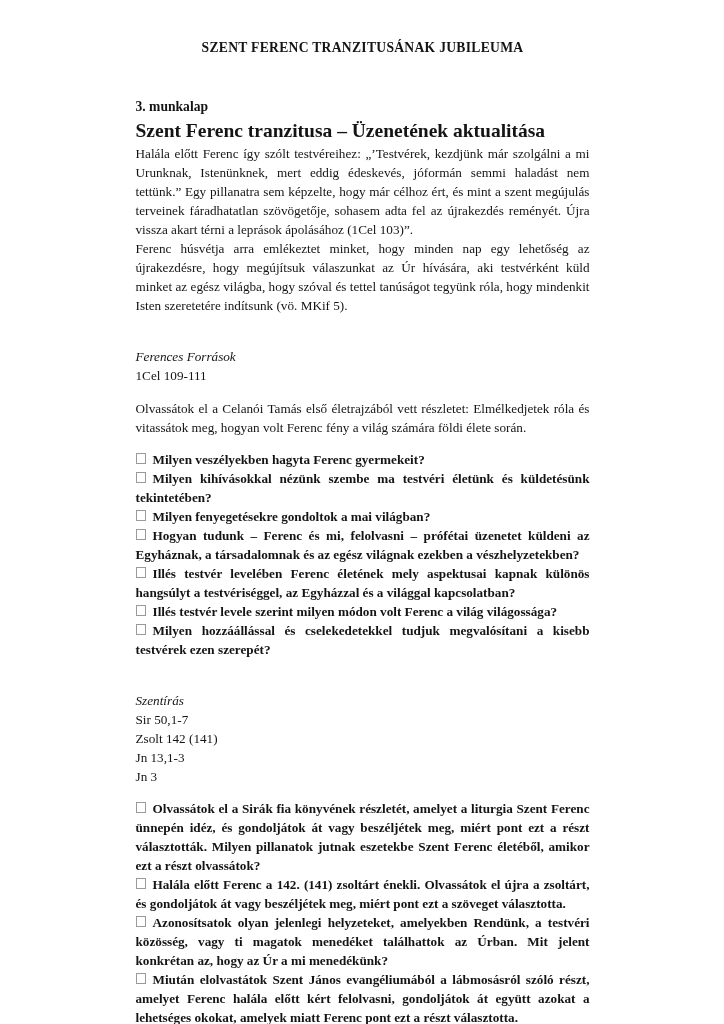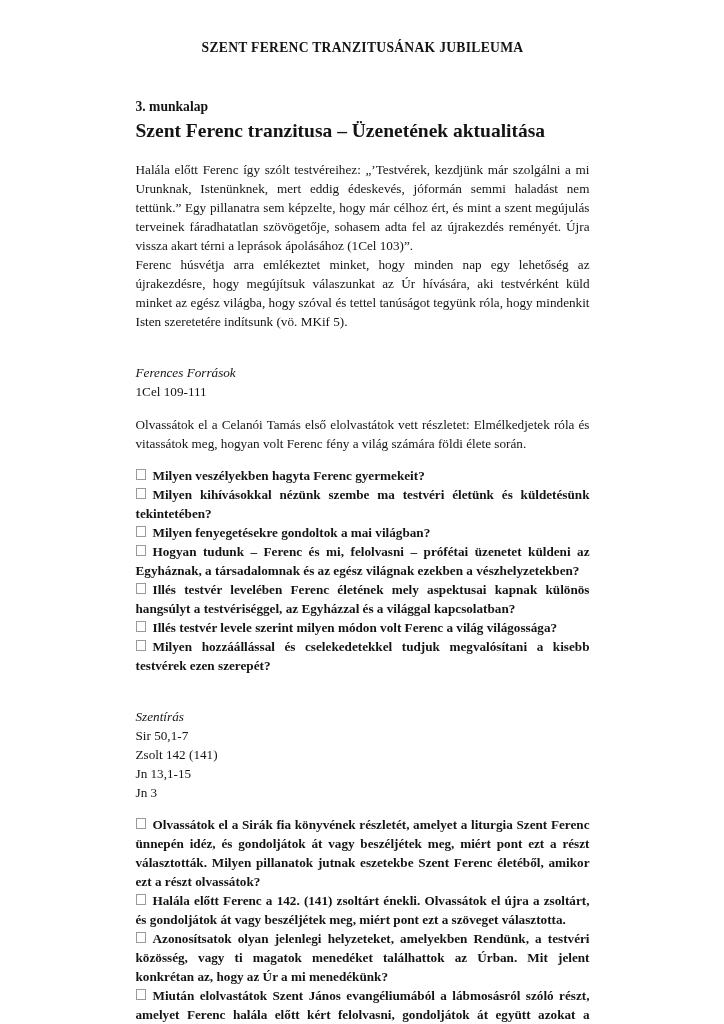--- a/index.html
+++ b/index.html
@@ -29,21 +29,21 @@
   .worksheet-label {
     font-weight: bold;
     font-size: 13.6px;
   }
   .doc-title {
     font-weight: bold;
     font-size: 19.5px;
     line-height: 26px;
     margin: 2px 0 0 0;
   }
-  .intro-block { margin-top: 16px; }
+  .intro-block { }
   p { margin: 0; text-align: justify; }
   .section { margin-top: 32px; }
   .section-heading { font-style: italic; }
   .section-intro { margin-top: 14px; }
   .questions { margin-top: 13px; }
   .q { text-align: justify; font-weight: bold; }
   .bullet-box {
     display: inline-block;
     width: 8px;
     height: 9px;
@@ -68,38 +68,38 @@
 
   <div class="intro-block">
     <p>Halála előtt Ferenc így szólt testvéreihez: „’Testvérek, kezdjünk már szolgálni a mi Urunknak, Istenünknek, mert eddig édeskevés, jóformán semmi haladást nem tettünk.” Egy pillanatra sem képzelte, hogy már célhoz ért, és mint a szent megújulás terveinek fáradhatatlan szövögetője, sohasem adta fel az újrakezdés reményét. Újra vissza akart térni a leprások ápolásához (1Cel 103)”.</p>
     <p>Ferenc húsvétja arra emlékeztet minket, hogy minden nap egy lehetőség az újrakezdésre, hogy megújítsuk válaszunkat az Úr hívására, aki testvérként küld minket az egész világba, hogy szóval és tettel tanúságot tegyünk róla, hogy mindenkit Isten szeretetére indítsunk (vö. MKif 5).</p>
   </div>
 
   <div class="section">
     <div class="section-heading">Ferences Források</div>
     <div class="ref-line">1Cel 109-111</div>
 
-    <p class="section-intro">Olvassátok el a Celanói Tamás első elolvastátok vett részletet: Elmélkedjetek róla és vitassátok meg, hogyan volt Ferenc fény a világ számára földi élete során.</p>
+    <p class="section-intro">Olvassátok el a Celanói Tamás első életrajzából vett részletet: Elmélkedjetek róla és vitassátok meg, hogyan volt Ferenc fény a világ számára földi élete során.</p>
 
     <div class="questions">
       <p class="q"><span class="bullet-box"></span><span>Milyen veszélyekben hagyta Ferenc gyermekeit?</span></p>
       <p class="q"><span class="bullet-box"></span><span>Milyen kihívásokkal nézünk szembe ma testvéri életünk és küldetésünk tekintetében?</span></p>
       <p class="q"><span class="bullet-box"></span><span>Milyen fenyegetésekre gondoltok a mai világban?</span></p>
       <p class="q"><span class="bullet-box"></span><span>Hogyan tudunk – Ferenc és mi, felolvasni – prófétai üzenetet küldeni az Egyháznak, a társadalomnak és az egész világnak ezekben a vészhelyzetekben?</span></p>
       <p class="q"><span class="bullet-box"></span><span>Illés testvér levelében Ferenc életének mely aspektusai kapnak különös hangsúlyt a testvériséggel, az Egyházzal és a világgal kapcsolatban?</span></p>
       <p class="q"><span class="bullet-box"></span><span>Illés testvér levele szerint milyen módon volt Ferenc a világ világossága?</span></p>
       <p class="q"><span class="bullet-box"></span><span>Milyen hozzáállással és cselekedetekkel tudjuk megvalósítani a kisebb testvérek ezen szerepét?</span></p>
     </div>
   </div>
 
   <div class="section">
     <div class="section-heading">Szentírás</div>
     <div class="ref-line">Sir 50,1-7</div>
     <div class="ref-line">Zsolt 142 (141)</div>
-    <div class="ref-line">Jn 13,1-15</div>
+    <div class="ref-line">Jn 13,1-3</div>
     <div class="ref-line">Jn 3</div>
 
     <div class="questions">
       <p class="q"><span class="bullet-box"></span><span>Olvassátok el a Sirák fia könyvének részletét, amelyet a liturgia Szent Ferenc ünnepén idéz, és gondoljátok át vagy beszéljétek meg, miért pont ezt a részt választották. Milyen pillanatok jutnak eszetekbe Szent Ferenc életéből, amikor ezt a részt olvassátok?</span></p>
       <p class="q"><span class="bullet-box"></span><span>Halála előtt Ferenc a 142. (141) zsoltárt énekli. Olvassátok el újra a zsoltárt, és gondoljátok át vagy beszéljétek meg, miért pont ezt a szöveget választotta.</span></p>
       <p class="q"><span class="bullet-box"></span><span>Azonosítsatok olyan jelenlegi helyzeteket, amelyekben Rendünk, a testvéri közösség, vagy ti magatok menedéket találhattok az Úrban. Mit jelent konkrétan az, hogy az Úr a mi menedékünk?</span></p>
       <p class="q"><span class="bullet-box"></span><span>Miután elolvastátok Szent János evangéliumából a lábmosásról szóló részt, amelyet Ferenc halála előtt kért felolvasni, gondoljátok át együtt azokat a lehetséges okokat, amelyek miatt Ferenc pont ezt a részt választotta.</span></p>
     </div>
   </div>
 

